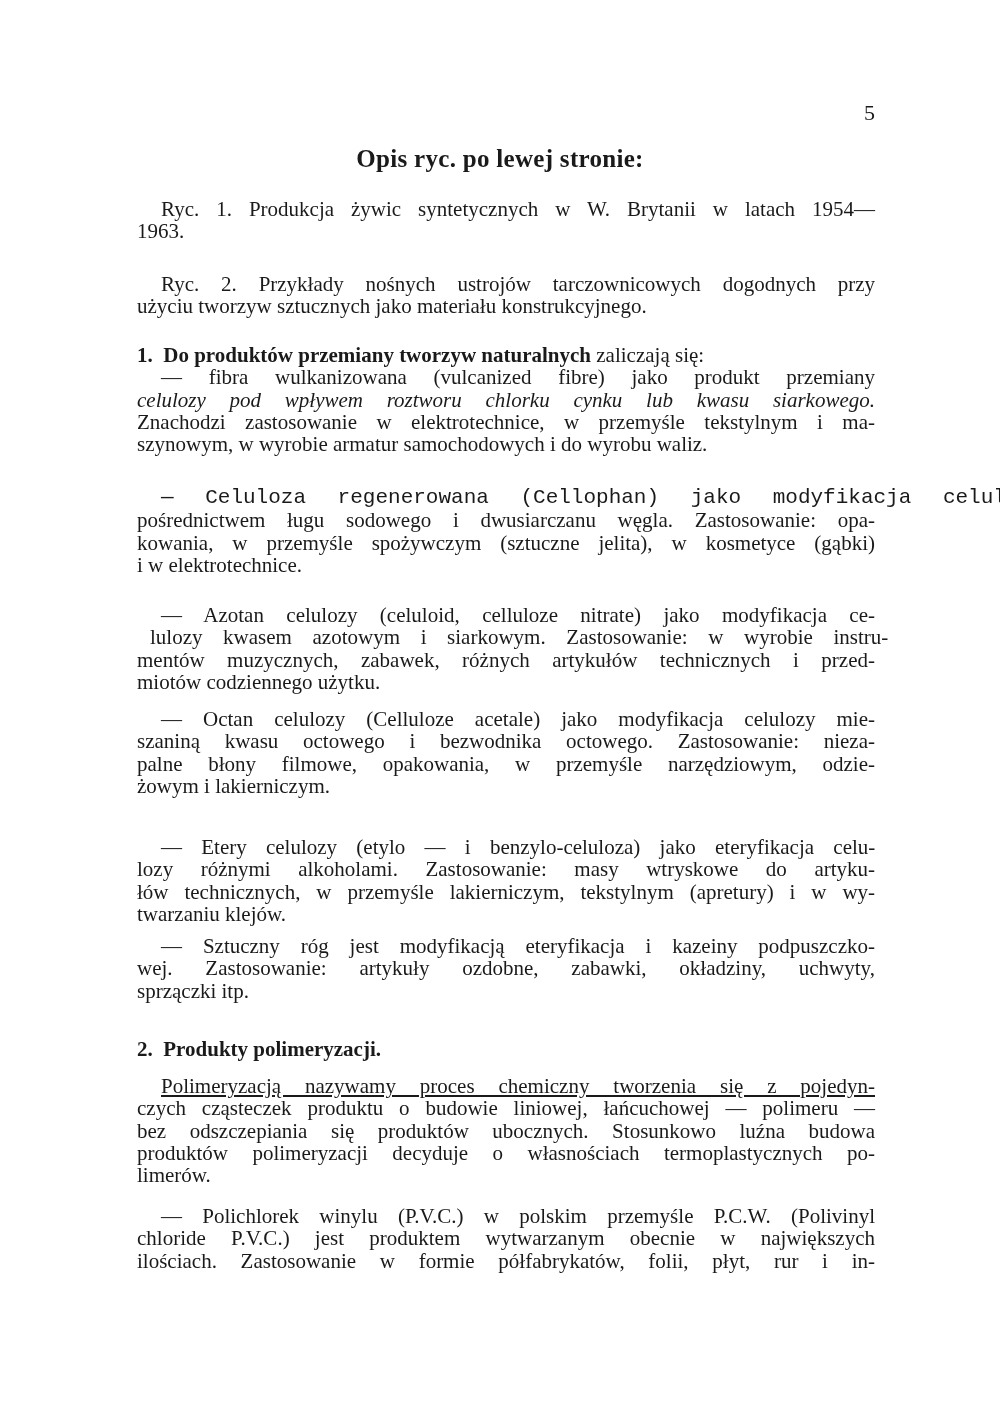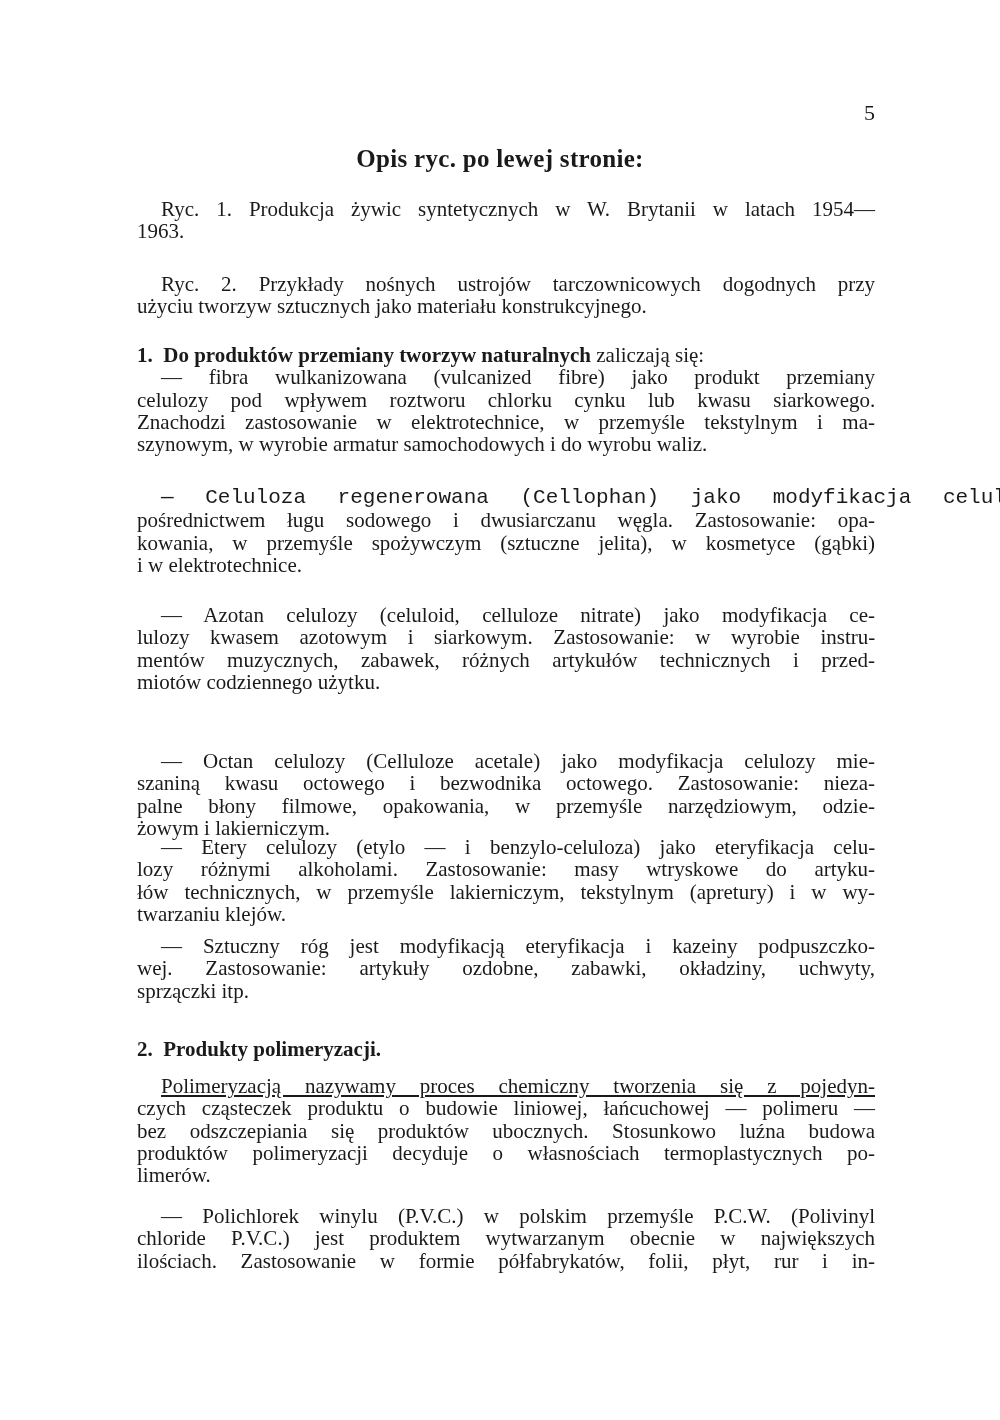--- a/index.html
+++ b/index.html
@@ -28,40 +28,40 @@
 </div>
 
 <div class="block" style="top:273px">
   <span class="line indent" style="display: block; width: auto; word-spacing: 16.5714px;">Ryc. 2. Przykłady nośnych ustrojów tarczownicowych dogodnych przy</span>
   <span class="line last">użyciu tworzyw sztucznych jako materiału konstrukcyjnego.</span>
 </div>
 
 <div class="block" style="top:344px">
   <span class="line heading-line"><span class="b">1.</span>&nbsp; <span class="b">Do produktów przemiany tworzyw naturalnych</span> <span>zaliczają się:</span></span>
   <span class="line indent" style="display: block; width: auto; word-spacing: 21.4286px;">— fibra wulkanizowana (vulcanized fibre) jako produkt przemiany</span>
-  <span class="line" style="display: block; width: auto; word-spacing: 17.125px;">celulozy pod wpływem roztworu chlorku cynku lub kwasu siarkowego.</span>
+  <span class="line" style="display: block; width: auto; word-spacing: 17.125px; font-style: italic;">celulozy pod wpływem roztworu chlorku cynku lub kwasu siarkowego.</span>
   <span class="line" style="display: block; width: auto; word-spacing: 14.125px;">Znachodzi zastosowanie w elektrotechnice, w przemyśle tekstylnym i ma-</span>
   <span class="line last">szynowym, w wyrobie armatur samochodowych i do wyrobu waliz.</span>
 </div>
 
 <div class="block" style="top:487px">
   <span class="line indent" style="display: block; width: auto; word-spacing: 19px; font-family: Liberation Mono, monospace;">— Celuloza regenerowana (Cellophan) jako modyfikacja celulozy za</span>
   <span class="line" style="display: block; width: auto; word-spacing: 16.4286px;">pośrednictwem ługu sodowego i dwusiarczanu węgla. Zastosowanie: opa-</span>
   <span class="line" style="display: block; width: auto; word-spacing: 13.625px;">kowania, w przemyśle spożywczym (sztuczne jelita), w kosmetyce (gąbki)</span>
   <span class="line last">i w elektrotechnice.</span>
 </div>
 
 <div class="block" style="top:604px">
   <span class="line indent" style="display: block; width: auto; word-spacing: 17.125px;">— Azotan celulozy (celuloid, celluloze nitrate) jako modyfikacja ce-</span>
-  <span class="line" style="display: block; width: auto; word-spacing: 15.375px;">lulozy kwasem azotowym i siarkowym. Zastosowanie: w wyrobie instru-</span>
+  <span class="line" style="display: block; width: auto; word-spacing: 15.375px; margin-left: 13px;">lulozy kwasem azotowym i siarkowym. Zastosowanie: w wyrobie instru-</span>
   <span class="line" style="display: block; width: auto; word-spacing: 17.1429px;">mentów muzycznych, zabawek, różnych artykułów technicznych i przed-</span>
   <span class="line last">miotów codziennego użytku.</span>
 </div>
 
-<div class="block" style="top:750px">
+<div class="block" style="top:708px">
   <span class="line indent" style="display: block; width: auto; word-spacing: 15.75px;">— Octan celulozy (Celluloze acetale) jako modyfikacja celulozy mie-</span>
   <span class="line" style="display: block; width: auto; word-spacing: 19.4286px;">szaniną kwasu octowego i bezwodnika octowego. Zastosowanie: nieza-</span>
   <span class="line" style="display: block; width: auto; word-spacing: 20.4286px;">palne błony filmowe, opakowania, w przemyśle narzędziowym, odzie-</span>
   <span class="line last">żowym i lakierniczym.</span>
 </div>
 
 <div class="block" style="top:836px">
   <span class="line indent" style="display: block; width: auto; word-spacing: 14px;">— Etery celulozy (etylo — i benzylo-celuloza) jako eteryfikacja celu-</span>
   <span class="line" style="display: block; width: auto; word-spacing: 22.2857px;">lozy różnymi alkoholami. Zastosowanie: masy wtryskowe do artyku-</span>
   <span class="line" style="display: block; width: auto; word-spacing: 10.6667px;">łów technicznych, w przemyśle lakierniczym, tekstylnym (apretury) i w wy-</span>

